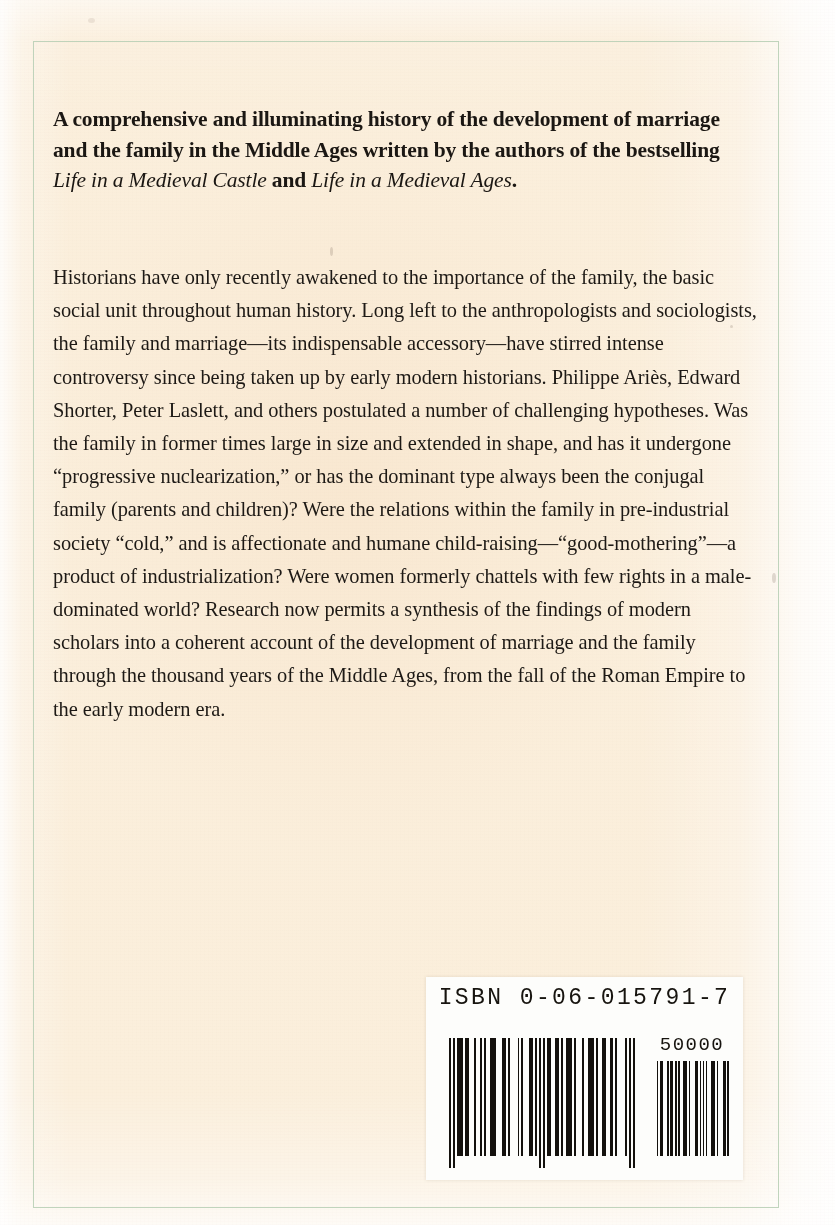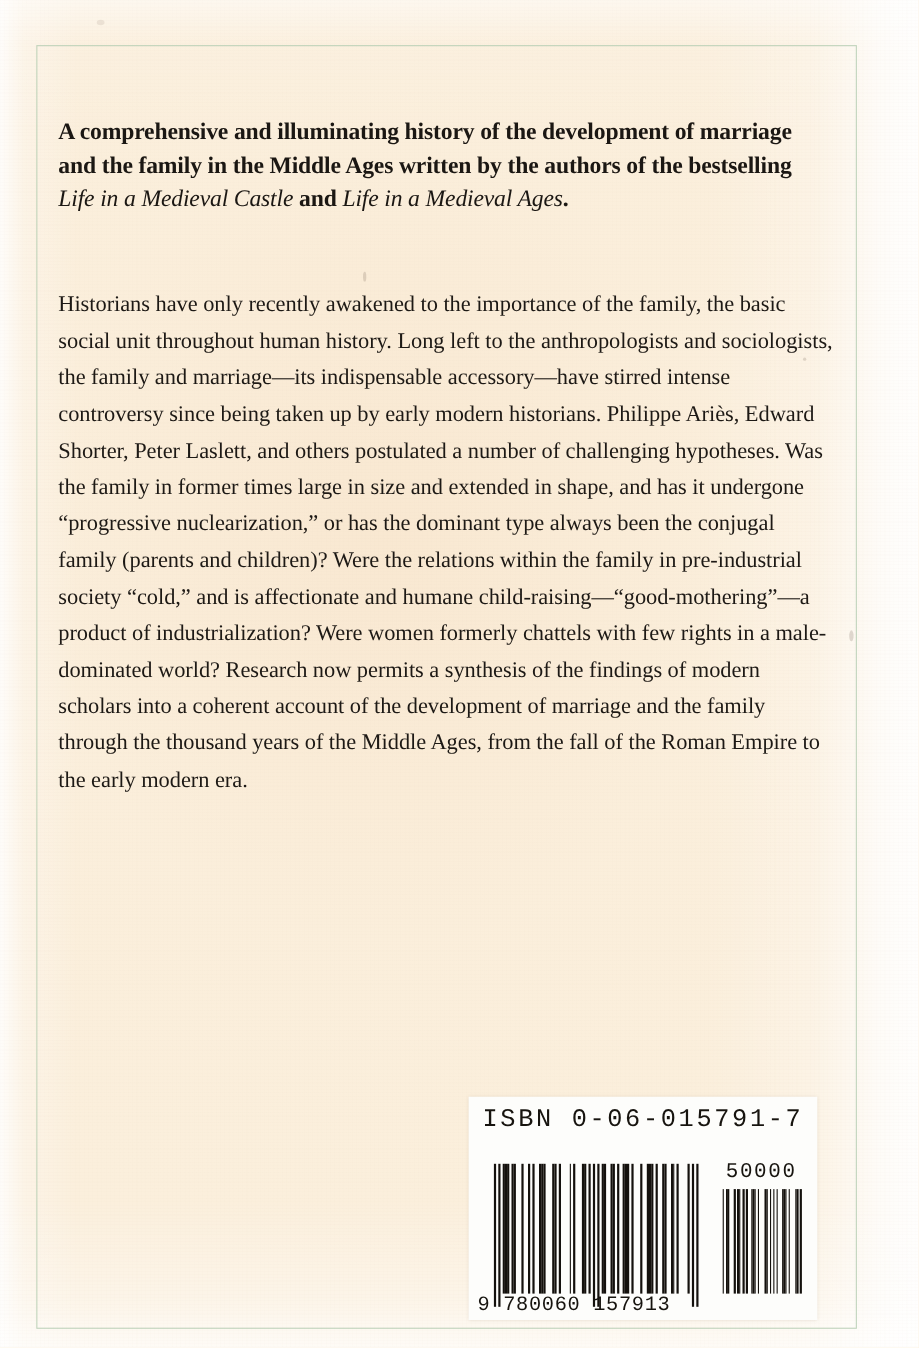--- a/index.html
+++ b/index.html
@@ -114,21 +114,20 @@
 
   
   .barcode-box {
     position: absolute;
     left: 426px;
     top: 977px;
     width: 317px;
     height: 203px;
     background: #fdfdfb;
     box-shadow: 0 0 3px rgba(160,140,120,0.25);
-    margin-top: 20px;
   }
   .isbn-line {
     position: absolute;
     top: 8px;
     left: 0;
     width: 100%;
     text-align: center;
     font-family: "Liberation Mono", monospace;
     font-size: 23px;
     letter-spacing: 2.4px;
@@ -307,18 +306,17 @@
             <div class="bar" style="left: 58.583px; width: 1.542px;"></div>
             <div class="bar" style="left: 61.667px; width: 1.542px;"></div>
             <div class="bar" style="left: 67.833px; width: 1.542px;"></div>
             <div class="bar" style="left: 69.375px; width: 1.542px;"></div>
             <div class="bar" style="left: 72.458px; width: 1.542px;"></div>
           </div>
       </div>
 
       <div class="addon-digits">50000</div>
 
-      <div class="ean-digits">9 780060 157913</div>
     </div>
 
   </div>
 
 </div>
 
 </body></html>

